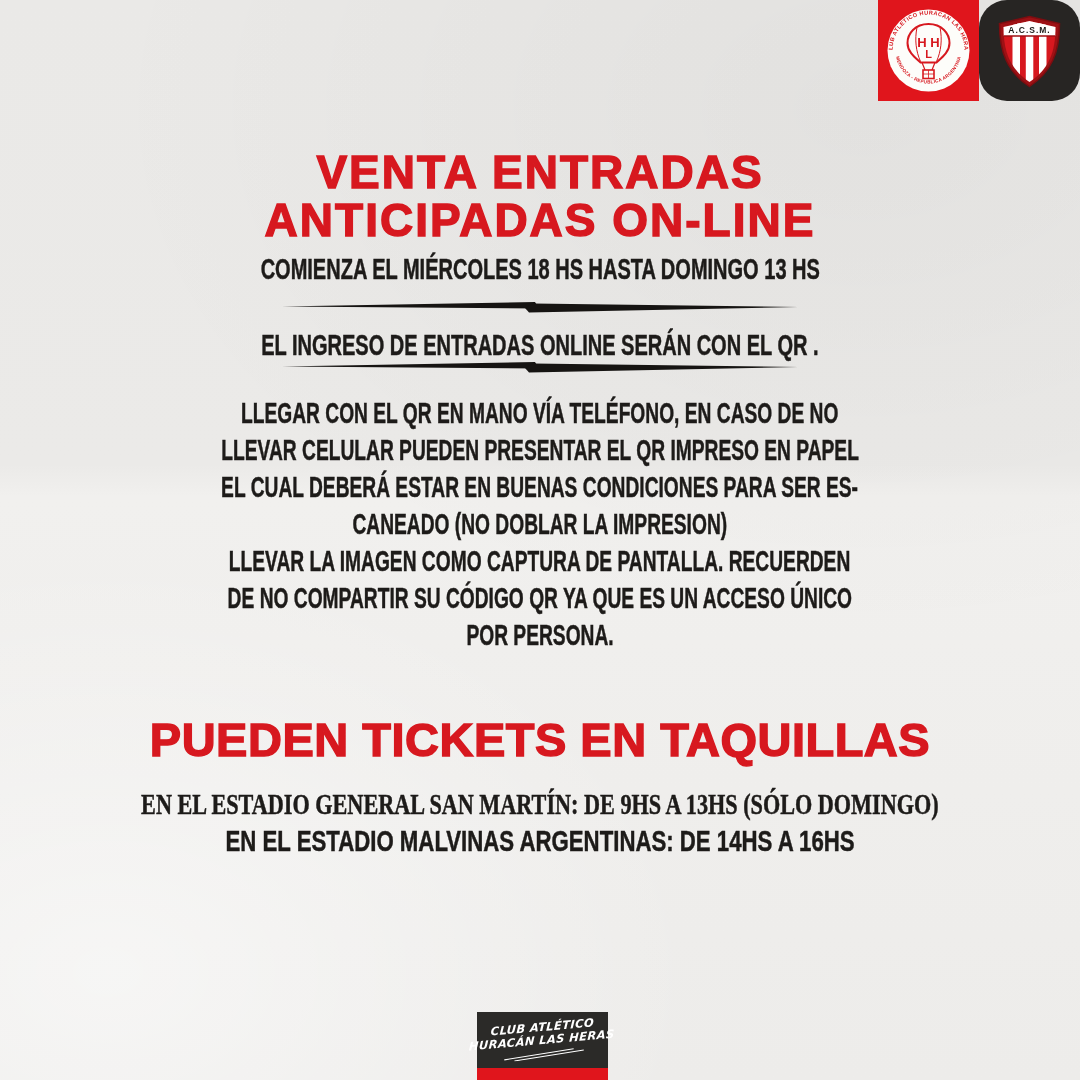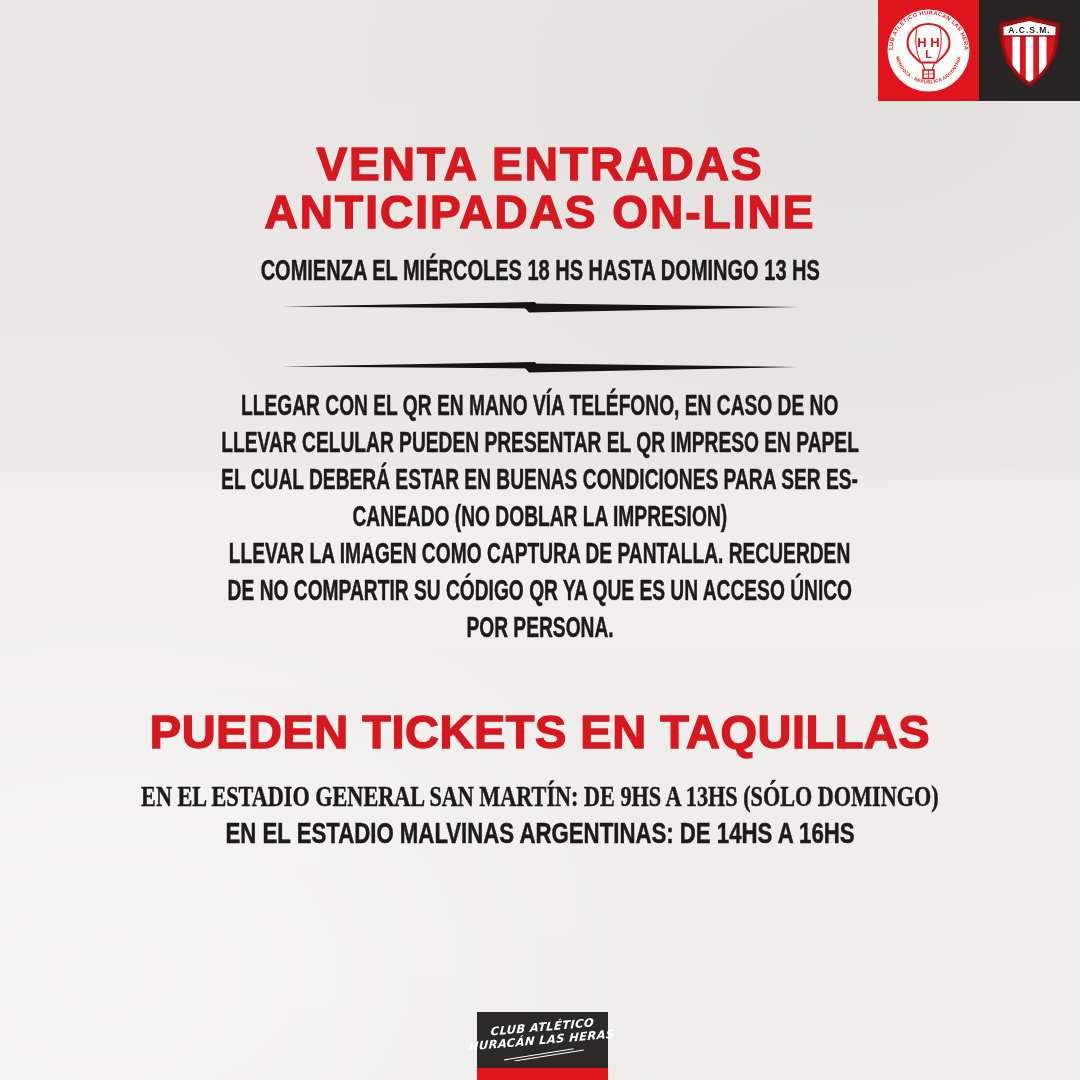--- a/index.html
+++ b/index.html
@@ -4,43 +4,43 @@
 <style>
   html,body{margin:0;padding:0;background:#c9c8c6;}
   .canvas{
     position:relative;width:1080px;height:1080px;overflow:hidden;
     font-family:"Liberation Sans",sans-serif;
     background:
       radial-gradient(130% 90% at 80% 10%, rgba(0,0,0,0.035), rgba(0,0,0,0) 55%),
       radial-gradient(100% 70% at 10% 90%, rgba(255,255,255,0.5), rgba(255,255,255,0) 55%),
       linear-gradient(to bottom,#eae9e7 0%,#ebeae8 43%,#f1f0ee 46%,#edecea 100%);
   }
-  .row{position:absolute;left:0;right:0;text-align:center;}
+  .row{position:absolute;left:0;right:0;text-align:center;margin-top:8px;}
 
   
   .badges{position:absolute;top:0;right:0;display:flex;}
   .badge{width:101px;height:101px;display:flex;align-items:center;justify-content:center;}
   .badge.red{background:#e0151c;}
-  .badge.black{background:#272523;}
+  .badge.black{background:#272523;border-radius:28px;}
 
   
   .big-title{
     color:#d7181f;font-weight:bold;letter-spacing:2px;
     -webkit-text-stroke:1.4px #d7181f;
     font-size:46px;line-height:48px;white-space:nowrap;
   }
   .title-online{top:140px;}
   .title-taquillas{top:708px;font-size:47px;letter-spacing:0.5px;}
 
   
   .black-line{color:#1d1b19;font-weight:bold;white-space:nowrap;}
   .black-line > span{display:inline-block;-webkit-text-stroke:0.5px #1d1b19;}
   .lead{font-size:29px;}
   .lead > span{transform:scaleX(0.69);}
-  .schedule{top:254px;}
+  .schedule{top:245px;}
   .qr-rule{top:321px;}
   .details{top:386px;}
   .details .black-line{font-size:30px;line-height:37px;}
   .details .black-line > span{transform:scaleX(0.64);}
   .taq{font-size:30px;}
   .taq > span{transform:scaleX(0.74);}
   .taq1{top:779px;font-family:Liberation Serif, serif;}
   .taq2{top:816px;}
 
   
@@ -127,20 +127,23 @@
 
   <div class="row black-line lead schedule">
     <span>COMIENZA EL MIÉRCOLES 18 HS HASTA DOMINGO 13 HS</span>
   </div>
 
   <svg class="divider divider1" viewBox="0 0 516 14" preserveAspectRatio="none">
     <polygon points="0,7.5 253,3 257,9.5" fill="#161412"></polygon>
     <polygon points="243,9 251,4.5 516,8 247,13.5" fill="#161412"></polygon>
   </svg>
 
+  <div class="row black-line lead qr-rule">
+    <span>EL INGRESO DE ENTRADAS ONLINE SERÁN CON EL QR .</span>
+  </div>
 
   <svg class="divider divider2" viewBox="0 0 516 14" preserveAspectRatio="none">
     <polygon points="0,7.5 253,3 257,9.5" fill="#161412"></polygon>
     <polygon points="243,9 251,4.5 516,8 247,13.5" fill="#161412"></polygon>
   </svg>
 
   <div class="row details">
     <div class="black-line"><span>LLEGAR CON EL QR EN MANO VÍA TELÉFONO, EN CASO DE NO</span></div>
     <div class="black-line"><span>LLEVAR CELULAR PUEDEN PRESENTAR EL QR IMPRESO EN PAPEL</span></div>
     <div class="black-line"><span>EL CUAL DEBERÁ ESTAR EN BUENAS CONDICIONES PARA SER ES-</span></div>

